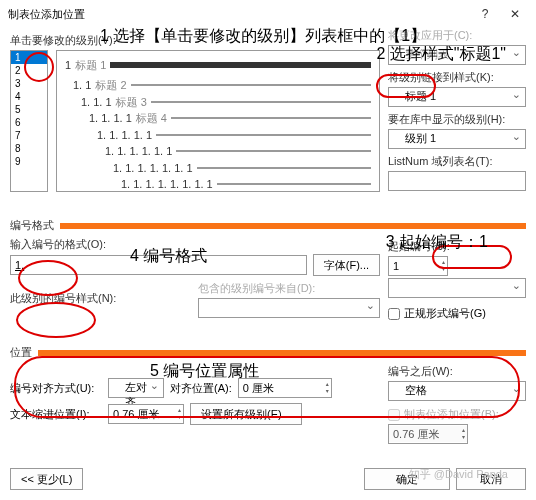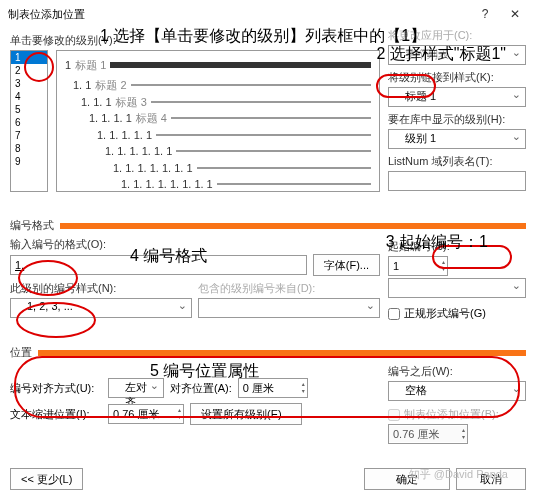--- a/index.html
+++ b/index.html
@@ -144,21 +144,20 @@
     <div class="row">
       <div style="flex:1">
         <span class="lbl">输入编号的格式(O):</span>
         <div class="frow">
           <input class="inp" style="flex: 1 1 0%; text-decoration: underline;" value="1.">
           <button class="btn">字体(F)...</button>
         </div>
         <div class="frow">
           <div style="flex:1">
             <span class="lbl">此级别的编号样式(N):</span>
-            <div class="sel-wide">1, 2, 3, ...</div>
           </div>
           <div style="flex:1">
             <span class="lbl dis">包含的级别编号来自(D):</span>
             <div class="sel-wide dis"></div>
           </div>
         </div>
       </div>
       <div class="side">
         <span class="lbl">起始编号(S):</span>
         <div class="spin" style="width:60px">
@@ -174,21 +173,21 @@
   </fieldset>
 
   <fieldset>
     <legend>位置</legend>
     <div class="row">
       <div style="flex:1">
         <div class="frow">
           <span style="width:92px">编号对齐方式(U):</span>
           <div class="sel-wide" style="width:56px">左对齐</div>
           <span>对齐位置(A):</span>
-          <div class="spin" style="width:70px">
+          <div class="spin" style="width:94px">
               <input value="0 厘米" style="">
             </div>
         </div>
         <div class="frow">
           <span style="width:92px">文本缩进位置(I):</span>
           <div class="spin" style="width:76px">
               <input value="0.76 厘米" style="">
             </div>
           <button class="btn">设置所有级别(E)...</button>
         </div>

